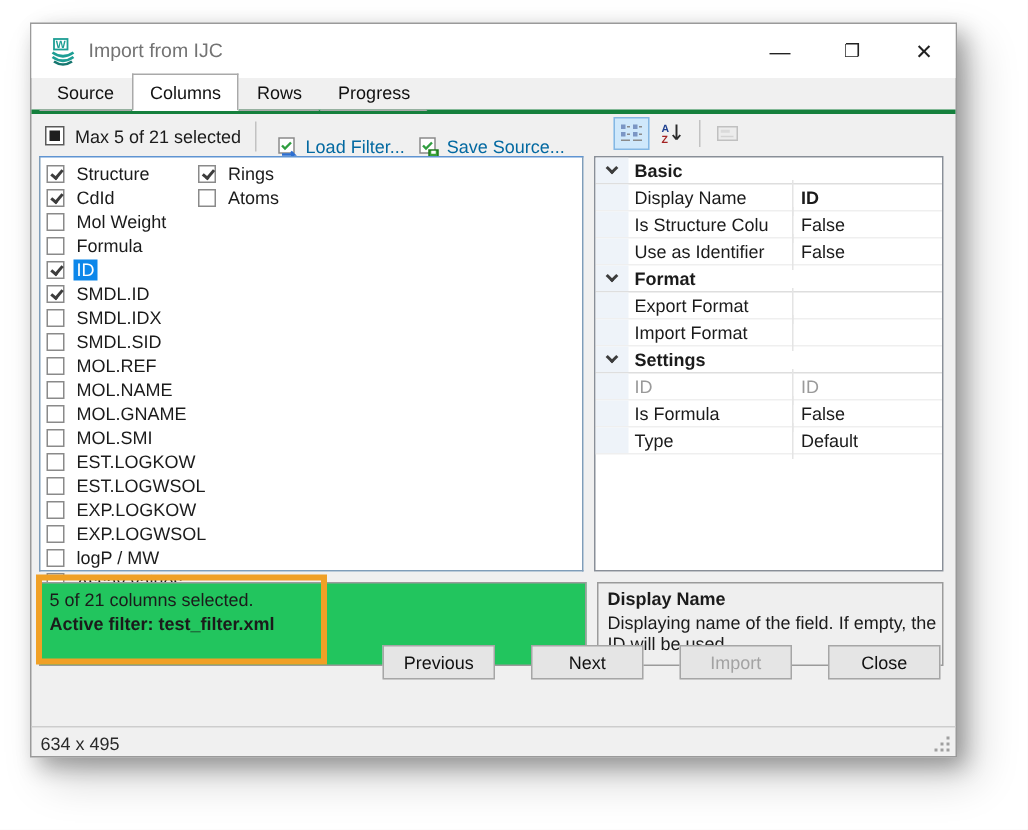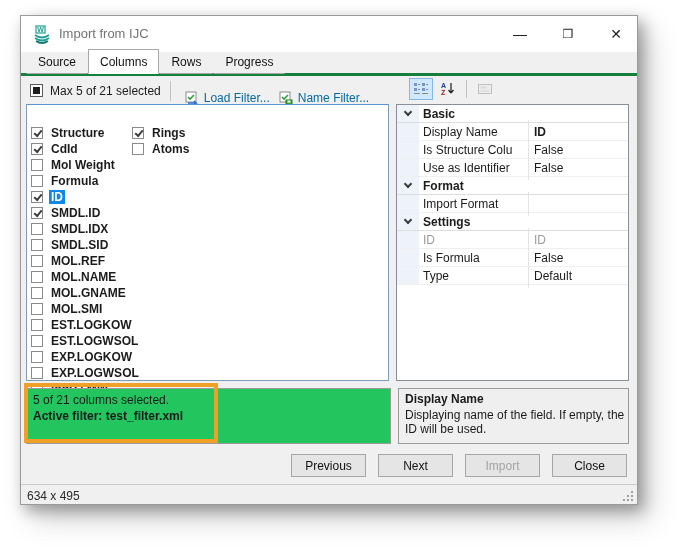--- a/index.html
+++ b/index.html
@@ -33,21 +33,21 @@
   .tbtn { display:flex; gap:4px; padding:2px 4px; color:#0369a1;margin-top:16px; }
   .tbtn svg { flex:none; }
   .righttools { position:absolute; left:388px; top:62px; display:flex; align-items:center; gap:3px; }
   .itool { width:24px; height:22px; display:flex; align-items:center; justify-content:center; border:1px solid transparent; }
   .itool.toggled { background:#cfe8fb; border-color:#84b7e3; }
   .itool.disabled { opacity:.55; }
 
   
   .listpanel { position:absolute; left:5px; top:88px; width:363px; height:277px;
     background:#fff; border:1px solid #7f9db9; border-top-color:#5f94d2; }
-  .lcol { position:absolute; top:20px;font-weight:bold; }
+  .lcol { position:absolute; top:3px; }
   .lcol.c1 { left:4px; } .lcol.c2 { left:105px; }
   .lrow { height:16px; display:flex; align-items:center; }
   .cb { width:12px; height:12px; border:1px solid #8a8a8a; background:#fff; position:relative; margin-right:6px; flex:none; }
   .cb.checked::after { content:""; position:absolute; left:2px; top:2px; width:6px; height:3px;
     border-left:2px solid #3d3d3d; border-bottom:2px solid #3d3d3d; transform:rotate(-50deg); }
   .lbl { padding:0 2px; white-space:nowrap; }
   .lbl.sel { background:var(--selection,#0d87ea); color:#fff; }
 
   
   .proppanel { position:absolute; left:375px; top:88px; width:233px; height:277px;
@@ -68,21 +68,21 @@
   .statusbox .l1 { margin-bottom:2px; }
   .statusbox .l2 { font-weight:bold; }
   .annot { position:absolute; left:3px; top:367px; width:194px; height:60px;
     border:4px solid var(--annotation,#f0a026); pointer-events:none; z-index:20; }
   .descbox { position:absolute; left:377px; top:372px; width:231px; height:56px;
     background:#efefef; border:1px solid #9b9b9b; padding:3px 6px; }
   .descbox .dt { font-weight:bold; margin-bottom:2px; }
   .descbox .dd { width:222px; line-height:14px; color:#1b1b1b; }
 
   
-  .btnrow { position:absolute; right:10px; top:438px; display:flex; gap:12px; }
+  .btnrow { position:absolute; right:10px; top:414px; display:flex; gap:24px; }
   .btn { width:75px; height:23px; background:#e5e5e5; border:1px solid #a6a6a6;
     display:flex; align-items:center; justify-content:center; color:#111; }
   .btn.disabled { color:#a3a3a3; }
 
   
   .statusstrip { position:absolute; left:0; top:468px; width:100%; height:21px; border-top:1px solid #cdcdcd; }
   .sizelabel { position:absolute; left:6px; top:4px; color:#2a2a2a; }
   .grip { position:absolute; right:3px; bottom:3px; width:11px; height:11px; }
   .grip::before { content:""; position:absolute; left:0; top:0; width:2px; height:2px; background:transparent;
     box-shadow: 8px 0 #9f9f9f, 4px 4px #9f9f9f, 8px 4px #9f9f9f, 0 8px #9f9f9f, 4px 8px #9f9f9f, 8px 8px #9f9f9f; }
@@ -125,21 +125,21 @@
       </svg>
       <span>Load Filter...</span>
     </div>
     <div class="tbtn">
       <svg width="16" height="16" viewBox="0 0 16 16">
         <rect x="2" y="1" width="10" height="10" fill="#fff" stroke="#8a8a8a"></rect>
         <path d="M4 6 l2 2 l4 -4" stroke="#2f9e3f" stroke-width="1.6" fill="none"></path>
         <rect x="8" y="9" width="6" height="6" fill="#3aa23a" stroke="#1d7a1d"></rect>
         <rect x="9.5" y="9.5" width="3" height="2" fill="#fff"></rect>
       </svg>
-      <span>Name Filter...</span>
+      <span>Save Source...</span>
     </div>
   </div>
 
   <div class="righttools">
     <div class="itool toggled">
       <svg width="16" height="16" viewBox="0 0 16 16">
         <rect x="1" y="2" width="3" height="3" fill="#7b96c4"></rect>
           <line x1="5" y1="3.5" x2="7" y2="3.5" stroke="#8a8a8a"></line>
         <rect x="1" y="7" width="3" height="3" fill="#7b96c4"></rect>
           <line x1="5" y1="8.5" x2="7" y2="8.5" stroke="#8a8a8a"></line>
@@ -278,20 +278,25 @@
         <span class="pval">False</span>
       </div>
       <div class="prow group">
         <span class="gut">
           <span class="chev"></span>
         </span>
         <span class="pname">Format</span>
       </div>
       <div class="prow">
         <span class="gut"></span>
+        <span class="pname">Export Format</span>
+        <span class="pval"></span>
+      </div>
+      <div class="prow">
+        <span class="gut"></span>
         <span class="pname">Import Format</span>
         <span class="pval"></span>
       </div>
       <div class="prow group">
         <span class="gut">
           <span class="chev"></span>
         </span>
         <span class="pname">Settings</span>
       </div>
       <div class="prow disabled">

